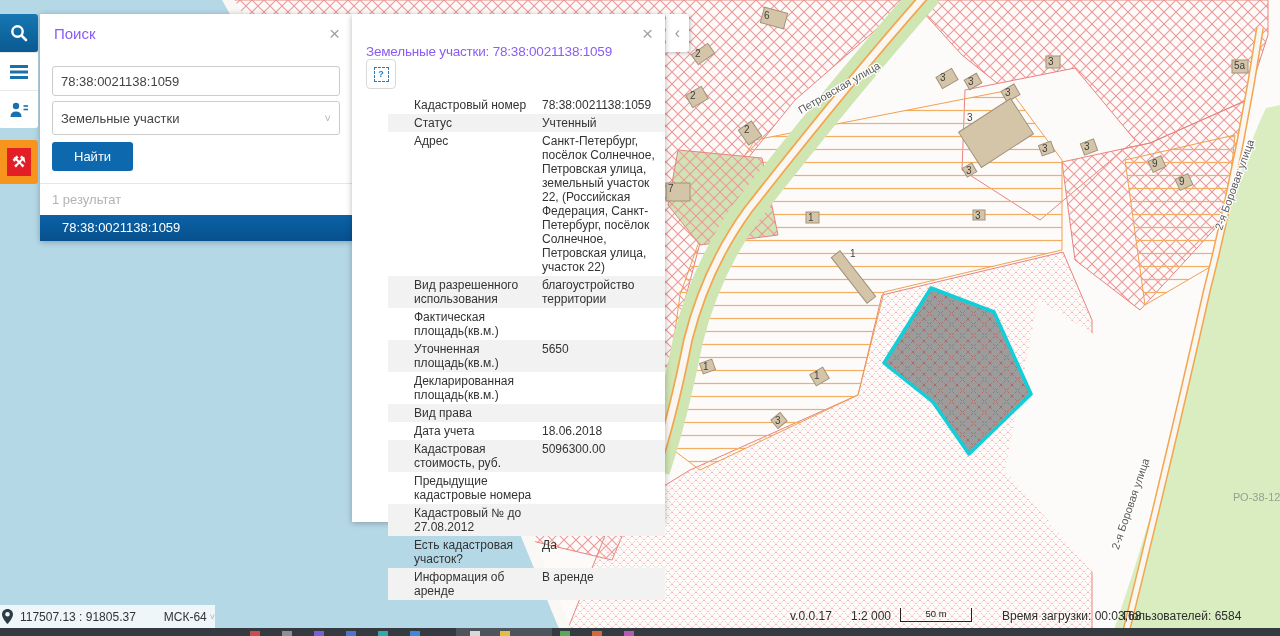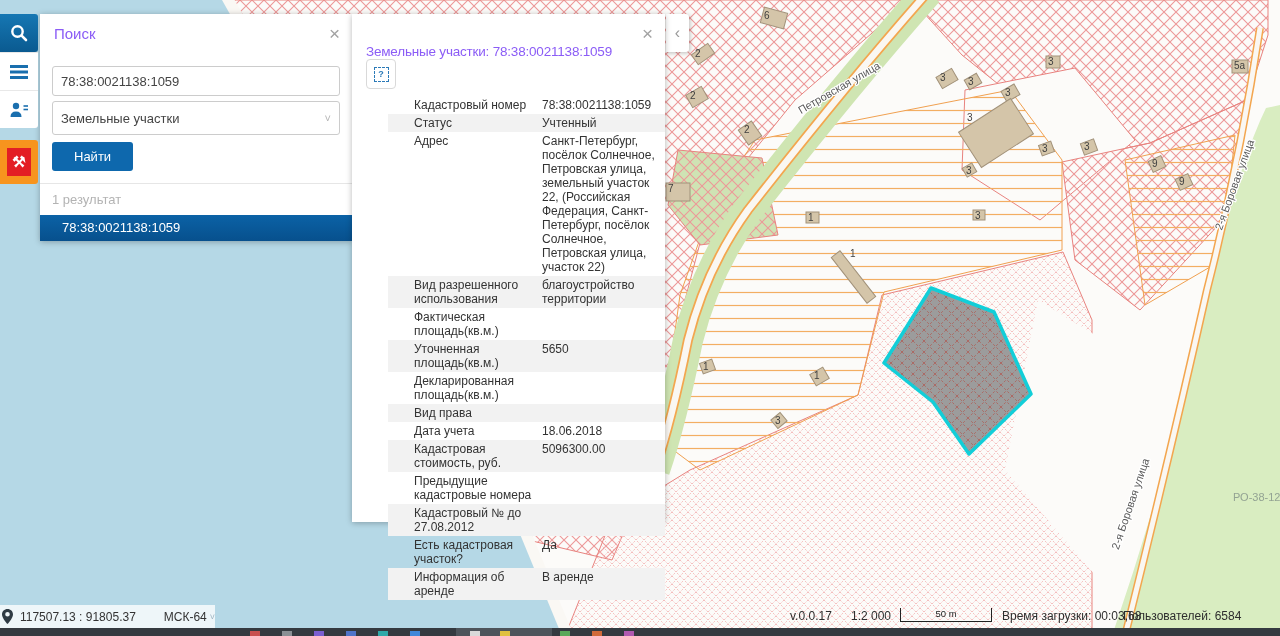--- a/index.html
+++ b/index.html
@@ -62,21 +62,21 @@
     background:rgba(240,247,250,.96); z-index:11; display:flex; align-items:center;
     font-size:12px; color:#333;justify-content:space-between; }
   #statusbar-left .pin { margin:0 5px 0 2px; }
   #crs-select { display:flex; align-items:center; margin-left:26px; cursor:pointer; }
   #crs-select .chev { color:#9db3c0; font-size:9px; margin-left:3px; }
   .map-status { position:absolute; top:609px; z-index:11; font-size:12px; color:#2e2e2e; white-space:nowrap; }
   #version-label { left:790px; }
   #scale-label { left:851px; }
   #loadtime-label { left:1002px; }
   #users-label { left:1123px; }
-  #scalebar { position:absolute; left:900px; top:608px; width:92px; height:14px; z-index:11;
+  #scalebar { position:absolute; left:900px; top:608px; width:72px; height:14px; z-index:11;
     border-left:1.5px solid #222; border-right:1.5px solid #222; border-bottom:1.5px solid #222;
     font-size:9.5px; color:#222; text-align:center; line-height:12px; }
 
   
   #taskbar { position:absolute; left:0; top:628px; width:1280px; height:8px;
     background:#343a40; z-index:20; }
   #taskbar .slot { position:absolute; left:456px; top:0; width:96px; height:8px; background:#4d545b; }
   #taskbar i { position:absolute; top:3px; width:10px; height:5px; display:block; }
 </style>
 </head>

